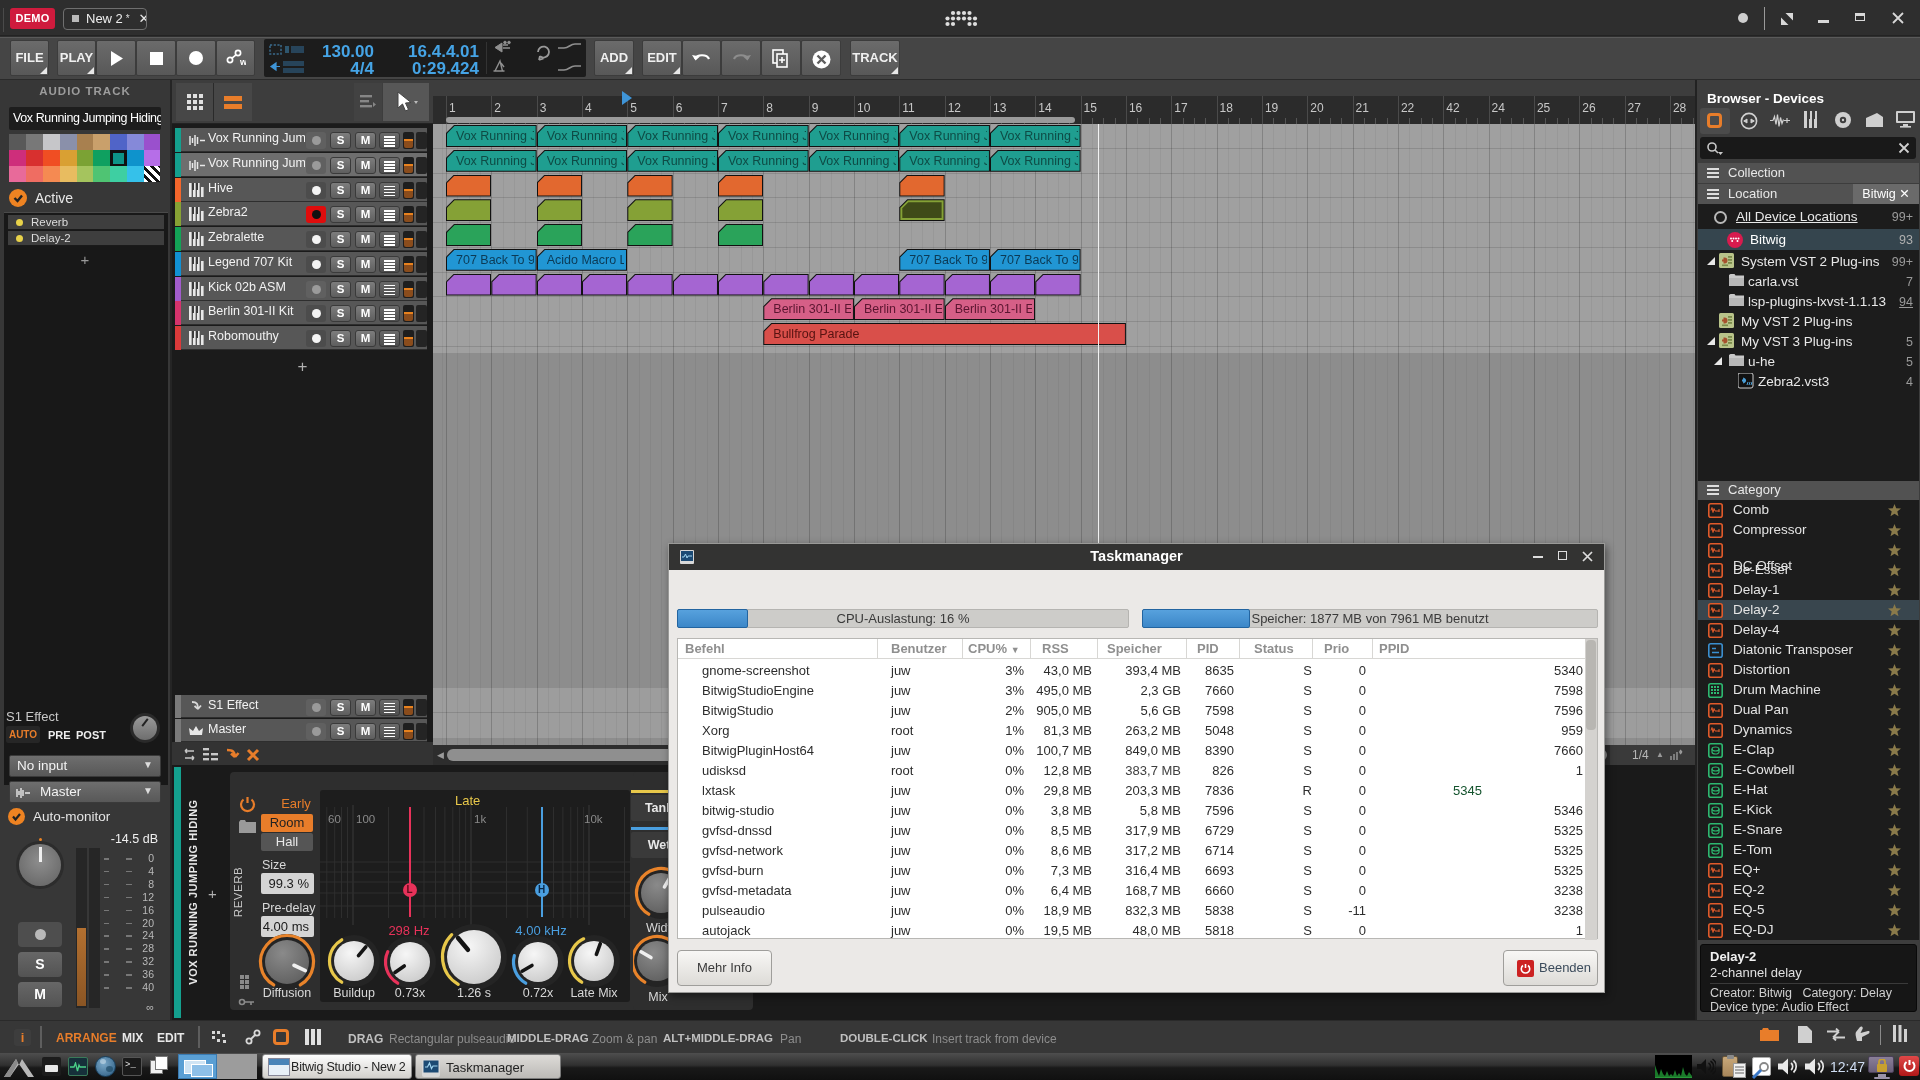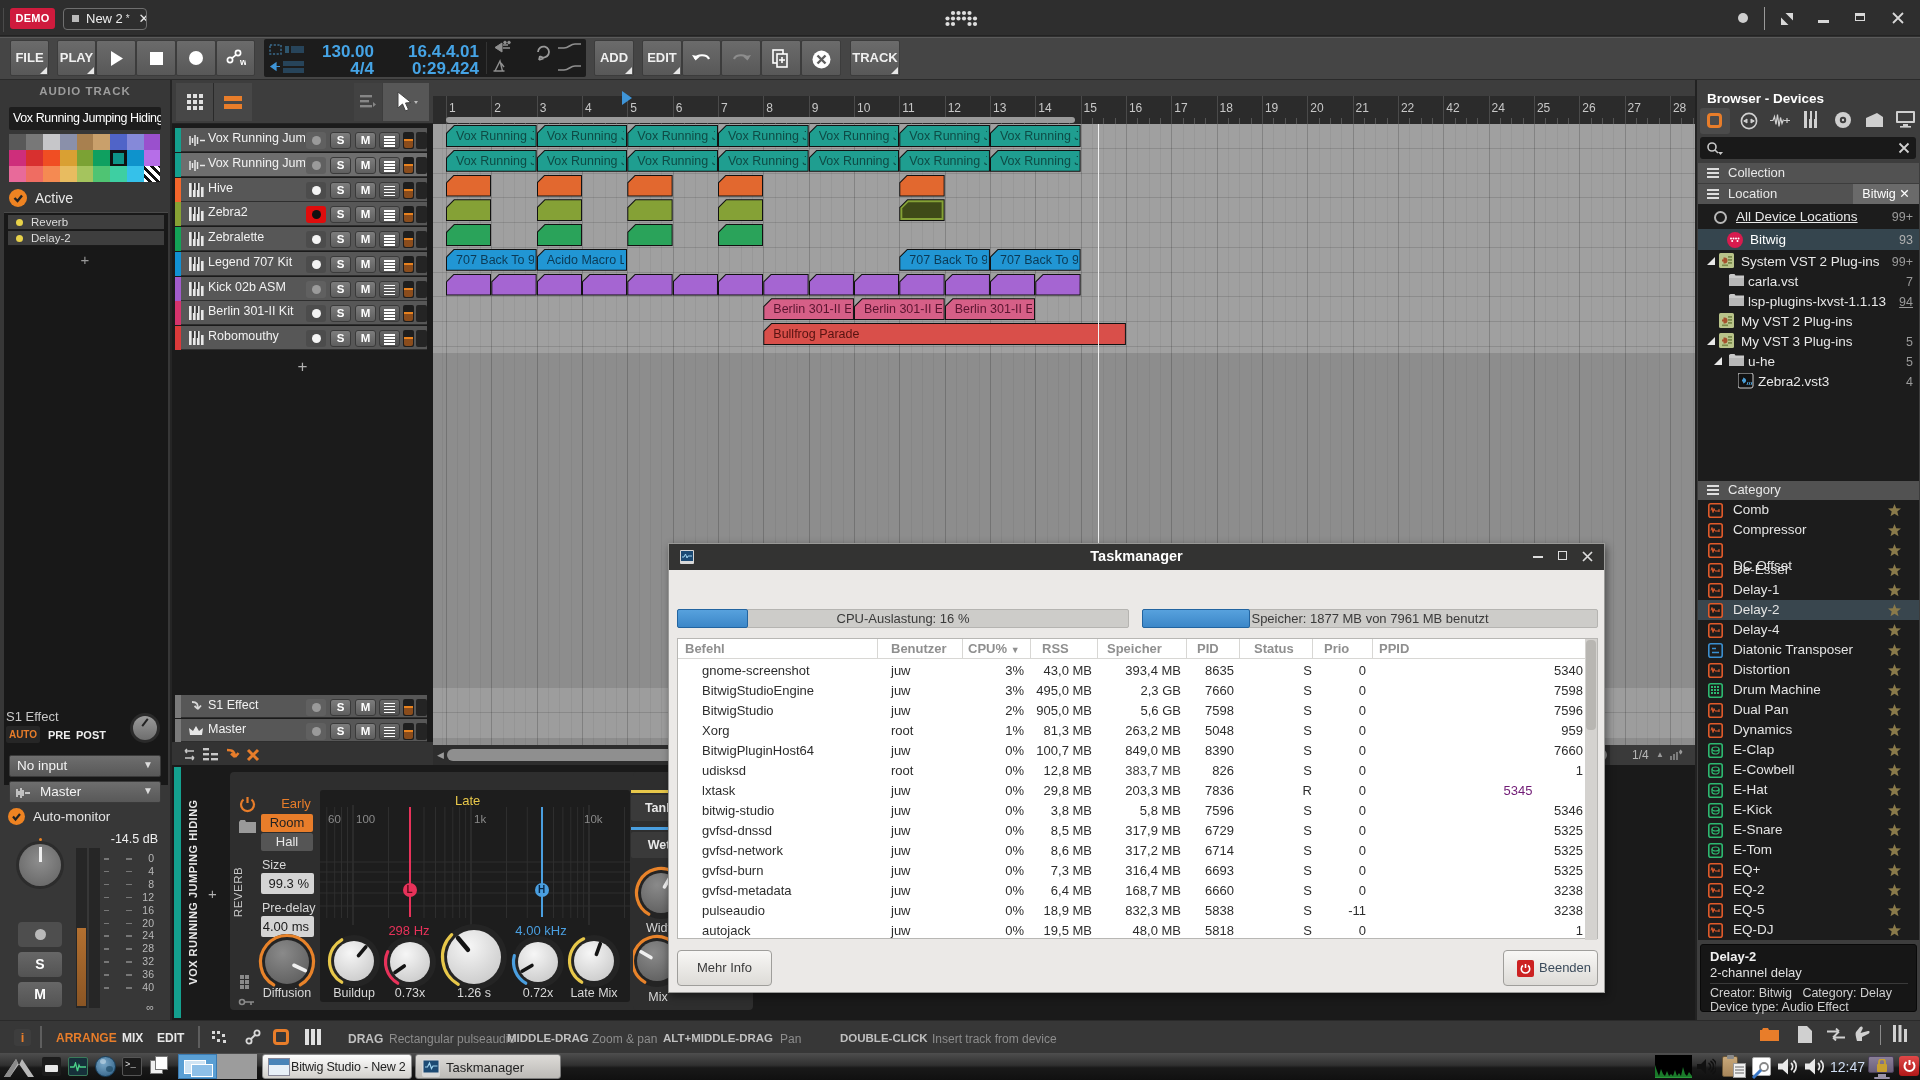--- a/index.html
+++ b/index.html
@@ -1672,21 +1672,21 @@
         <div class="abs" style="left:558px;top:124px;width:130px;color:#2d2d2d;font-size:13px;text-align:right;">0</div>
         <div class="abs" style="left:775px;top:124px;width:130px;color:#2d2d2d;font-size:13px;text-align:right;">1</div>
         <div class="abs" style="left:24px;top:144px;color:#2d2d2d;font-size:13px;">lxtask</div>
         <div class="abs" style="left:213px;top:144px;color:#2d2d2d;font-size:13px;">juw</div>
         <div class="abs" style="left:216px;top:144px;width:130px;color:#2d2d2d;font-size:13px;text-align:right;">0%</div>
         <div class="abs" style="left:284px;top:144px;width:130px;color:#2d2d2d;font-size:13px;text-align:right;">29,8 MB</div>
         <div class="abs" style="left:373px;top:144px;width:130px;color:#2d2d2d;font-size:13px;text-align:right;">203,3 MB</div>
         <div class="abs" style="left:426px;top:144px;width:130px;color:#2d2d2d;font-size:13px;text-align:right;">7836</div>
         <div class="abs" style="left:504px;top:144px;width:130px;color:#2d2d2d;font-size:13px;text-align:right;">R</div>
         <div class="abs" style="left:558px;top:144px;width:130px;color:#2d2d2d;font-size:13px;text-align:right;">0</div>
-        <div class="abs" style="left:775px;top:144px;width:130px;color:#701a75;font-size:13px;text-align:center;">5345</div>
+        <div class="abs" style="left:775px;top:144px;width:130px;color:#14532d;font-size:13px;text-align:left;">5345</div>
         <div class="abs" style="left:24px;top:164px;color:#2d2d2d;font-size:13px;">bitwig-studio</div>
         <div class="abs" style="left:213px;top:164px;color:#2d2d2d;font-size:13px;">juw</div>
         <div class="abs" style="left:216px;top:164px;width:130px;color:#2d2d2d;font-size:13px;text-align:right;">0%</div>
         <div class="abs" style="left:284px;top:164px;width:130px;color:#2d2d2d;font-size:13px;text-align:right;">3,8 MB</div>
         <div class="abs" style="left:373px;top:164px;width:130px;color:#2d2d2d;font-size:13px;text-align:right;">5,8 MB</div>
         <div class="abs" style="left:426px;top:164px;width:130px;color:#2d2d2d;font-size:13px;text-align:right;">7596</div>
         <div class="abs" style="left:504px;top:164px;width:130px;color:#2d2d2d;font-size:13px;text-align:right;">S</div>
         <div class="abs" style="left:558px;top:164px;width:130px;color:#2d2d2d;font-size:13px;text-align:right;">0</div>
         <div class="abs" style="left:775px;top:164px;width:130px;color:#2d2d2d;font-size:13px;text-align:right;">5346</div>
         <div class="abs" style="left:24px;top:184px;color:#2d2d2d;font-size:13px;">gvfsd-dnssd</div>

